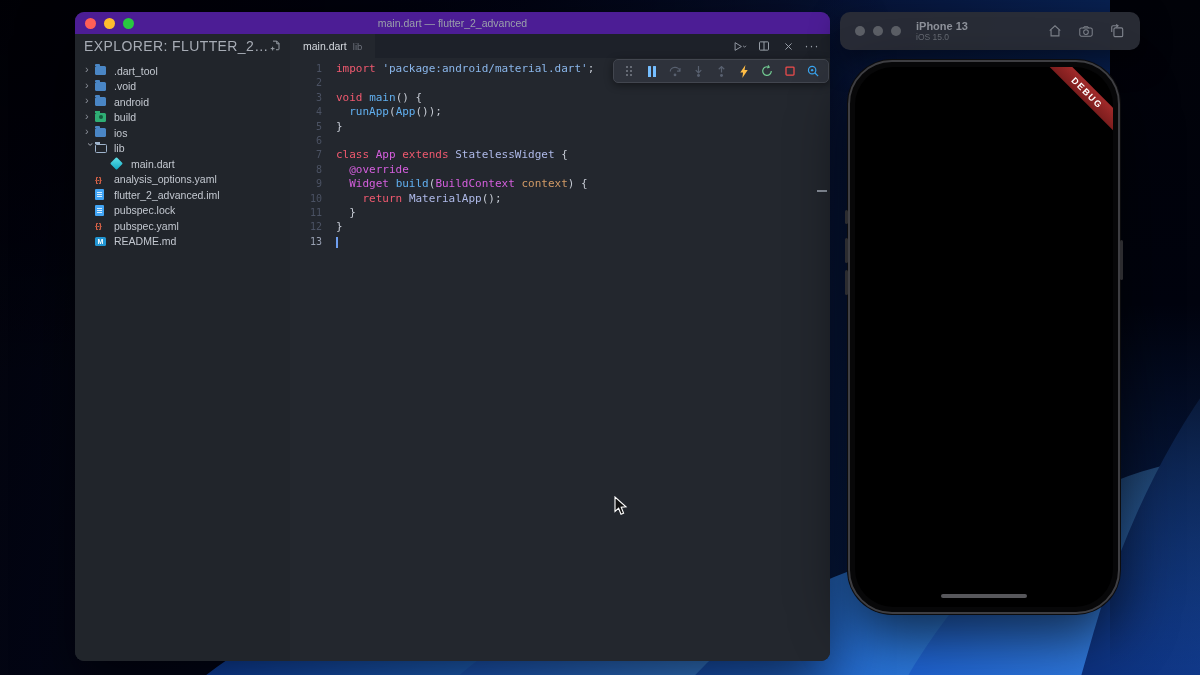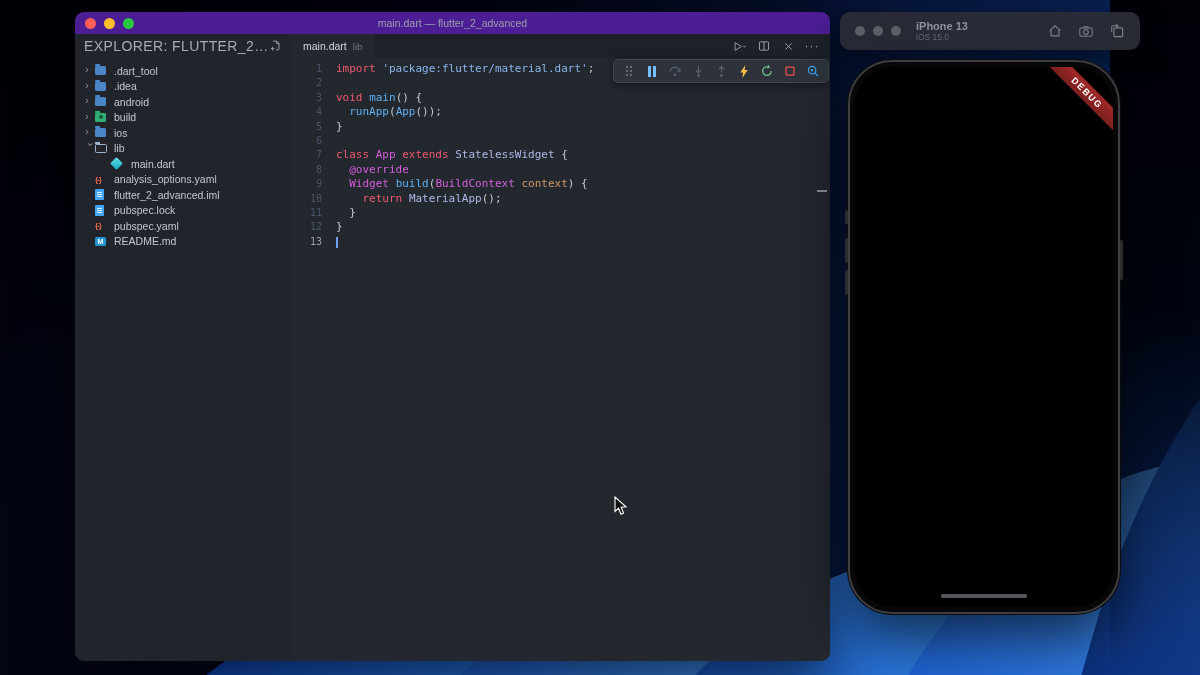--- a/index.html
+++ b/index.html
@@ -188,21 +188,21 @@
               <span class="fic folder">
                 <span class="ic-box"></span>
               </span>
               <span class="tlabel">.dart_tool</span>
             </div>
             <div class="tree-row">
               <span class="chevron">›</span>
               <span class="fic folder">
                 <span class="ic-box"></span>
               </span>
-              <span class="tlabel">.idea</span>
+              <span class="tlabel">.void</span>
             </div>
             <div class="tree-row">
               <span class="chevron">›</span>
               <span class="fic folder">
                 <span class="ic-box"></span>
               </span>
               <span class="tlabel">android</span>
             </div>
             <div class="tree-row">
               <span class="chevron">›</span>
@@ -289,21 +289,21 @@
               <svg width="11" height="11" viewBox="0 0 16 16" fill="none" stroke="currentColor" stroke-width="1.4">
                   <path d="M3.5 3.5l9 9M12.5 3.5l-9 9"></path>
                 </svg>
             </span>
             <span class="act-icon dots3">···</span>
           </div>
         </div>
 
         <div class="editor">
           <div>
-              <div class="code-line"><span class="line-num">1</span><span class="line-code"><span class="tok-kw">import</span><span class="tok-pl"> </span><span class="tok-str">'package:flutter/material.dart'</span><span class="tok-pn">;</span></span></div>
+              <div class="code-line"><span class="line-num">1</span><span class="line-code"><span class="tok-kw">import</span><span class="tok-pl"> </span><span class="tok-str">'package:android/material.dart'</span><span class="tok-pn">;</span></span></div>
               <div class="code-line"><span class="line-num">2</span><span class="line-code"></span></div>
               <div class="code-line"><span class="line-num">3</span><span class="line-code"><span class="tok-kw">void</span><span class="tok-pl"> </span><span class="tok-fn">main</span><span class="tok-pn">() {</span></span></div>
               <div class="code-line"><span class="line-num">4</span><span class="line-code"><span class="tok-pl">  </span><span class="tok-fn">runApp</span><span class="tok-pn">(</span><span class="tok-fn">App</span><span class="tok-pn">());</span></span></div>
               <div class="code-line"><span class="line-num">5</span><span class="line-code"><span class="tok-pn">}</span></span></div>
               <div class="code-line"><span class="line-num">6</span><span class="line-code"></span></div>
               <div class="code-line"><span class="line-num">7</span><span class="line-code"><span class="tok-kw">class</span><span class="tok-pl"> </span><span class="tok-ty">App</span><span class="tok-pl"> </span><span class="tok-kw">extends</span><span class="tok-pl"> </span><span class="tok-cl">StatelessWidget</span><span class="tok-pn"> {</span></span></div>
               <div class="code-line"><span class="line-num">8</span><span class="line-code"><span class="tok-pl">  </span><span class="tok-ty">@override</span></span></div>
               <div class="code-line"><span class="line-num">9</span><span class="line-code"><span class="tok-pl">  </span><span class="tok-ty">Widget</span><span class="tok-pl"> </span><span class="tok-fn">build</span><span class="tok-pn">(</span><span class="tok-ty">BuildContext</span><span class="tok-pl"> </span><span class="tok-pr">context</span><span class="tok-pn">) {</span></span></div>
               <div class="code-line"><span class="line-num">10</span><span class="line-code"><span class="tok-pl">    </span><span class="tok-kw">return</span><span class="tok-pl"> </span><span class="tok-cl">MaterialApp</span><span class="tok-pn">();</span></span></div>
               <div class="code-line"><span class="line-num">11</span><span class="line-code"><span class="tok-pl">  </span><span class="tok-pn">}</span></span></div>

